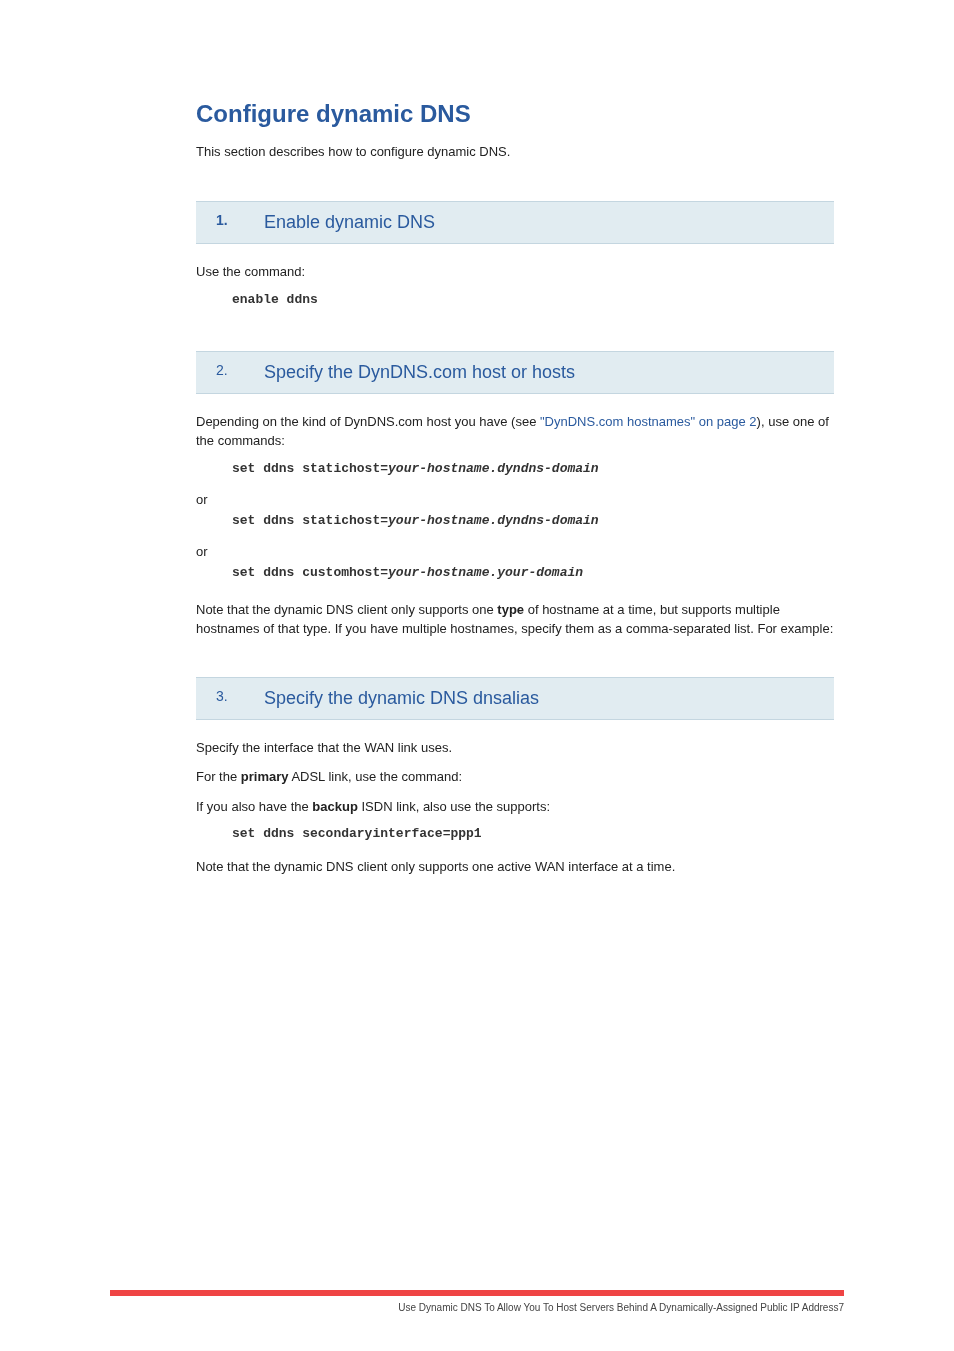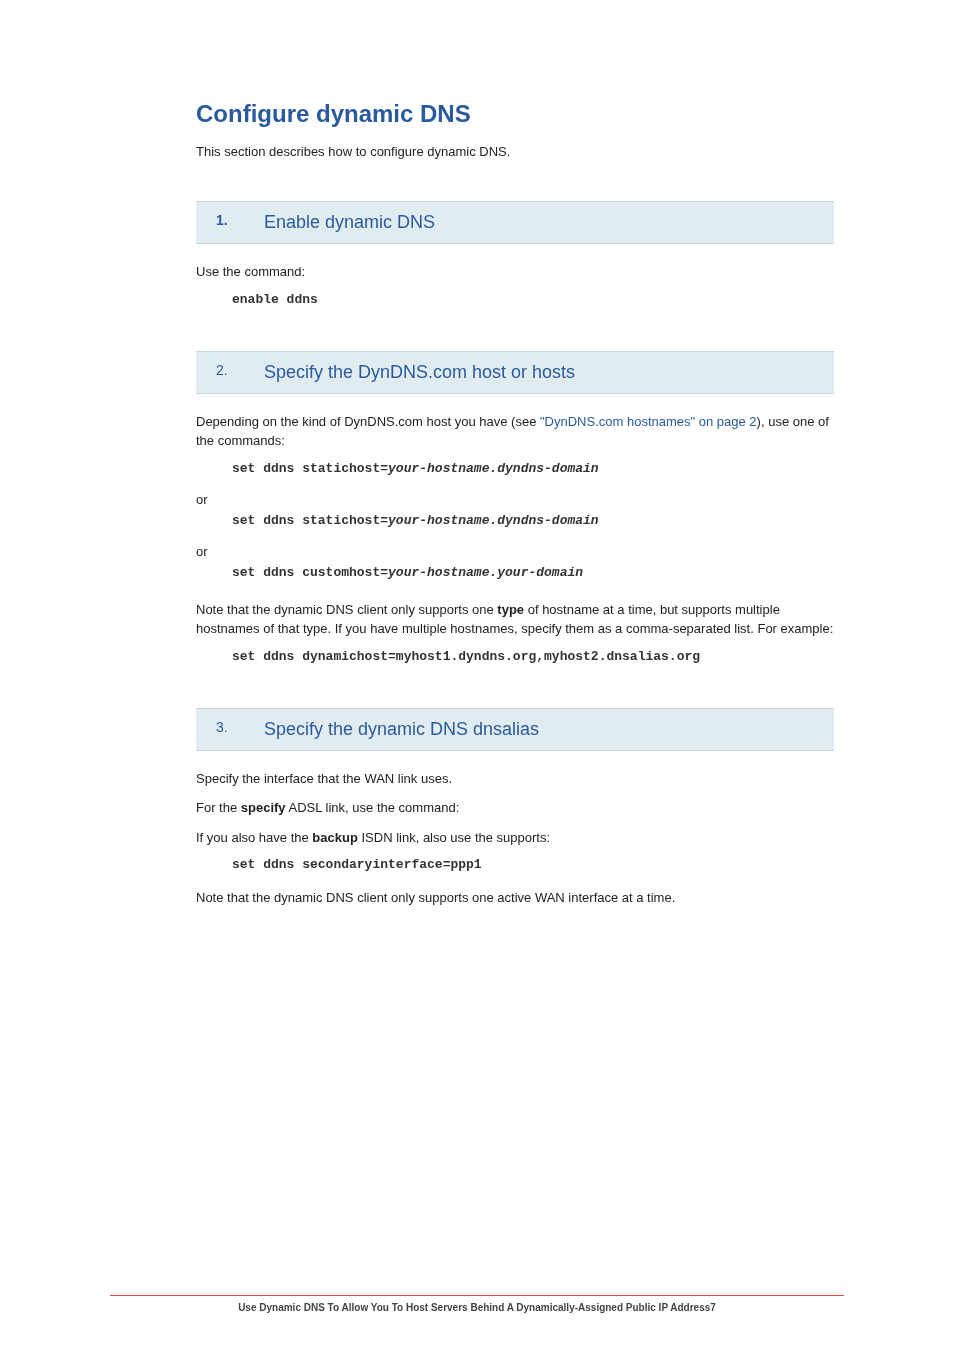--- a/index.html
+++ b/index.html
@@ -82,27 +82,26 @@
     font-weight: 700;
   }
   .section-gap {
     height: 28px;
   }
   .footer {
     position: absolute;
     bottom: 38px;
     left: 110px;
     right: 110px;
-    border-top: 1px solid #ef4444;
+    border-top: 6px solid #ef4444;
     padding-top: 6px;
     display: flex;
-    justify-content: center;
+    justify-content: flex-end;
     font-size: 10px;
     color: #444;
-    font-weight: bold;
   }
 </style>
 </head>
 <body>
 
 <div class="page">
   <h1>Configure dynamic DNS</h1>
   <p class="intro">This section describes how to configure dynamic DNS.</p>
 
   <div class="step-box">
@@ -123,31 +122,30 @@
   </p>
   <div class="code"><span>set ddns statichost=</span><span class="italic">your-hostname.dyndns-domain</span></div>
   <p class="or">or</p>
   <div class="code"><span>set ddns statichost=</span><span class="italic">your-hostname.dyndns-domain</span></div>
   <p class="or">or</p>
   <div class="code"><span>set ddns customhost=</span><span class="italic">your-hostname.your-domain</span></div>
 
   <p class="body-text" style="margin-top:20px;">
     <span>Note that the dynamic DNS client only supports one </span><span class="strong">type</span><span> of hostname at a time, but supports multiple hostnames of that type. If you have multiple hostnames, specify them as a comma-separated list. For example:</span>
   </p>
-  <div class="code">set ddns dynamichost=myhost1.dyndns.org,myhost2.dnsalias.org</div>
 
   <div class="section-gap"></div>
 
   <div class="step-box">
     <span class="step-num">3.</span>
     <span class="step-title">Specify the dynamic DNS dnsalias</span>
   </div>
   <p class="body-text">Specify the interface that the WAN link uses.</p>
   <p class="body-text">
-    <span>For the </span><span class="strong">specify</span><span> ADSL link, use the command:</span>
+    <span>For the </span><span class="strong">primary</span><span> ADSL link, use the command:</span>
   </p>
   <p class="body-text">
     <span>If you also have the </span><span class="strong">backup</span><span> ISDN link, also use the supports:</span>
   </p>
   <div class="code">set ddns secondaryinterface=ppp1</div>
   <p class="body-text">Note that the dynamic DNS client only supports one active WAN interface at a time.</p>
 </div>
 
 <div class="footer">
   <span>Use Dynamic DNS To Allow You To Host Servers Behind A Dynamically-Assigned Public IP Address</span>

